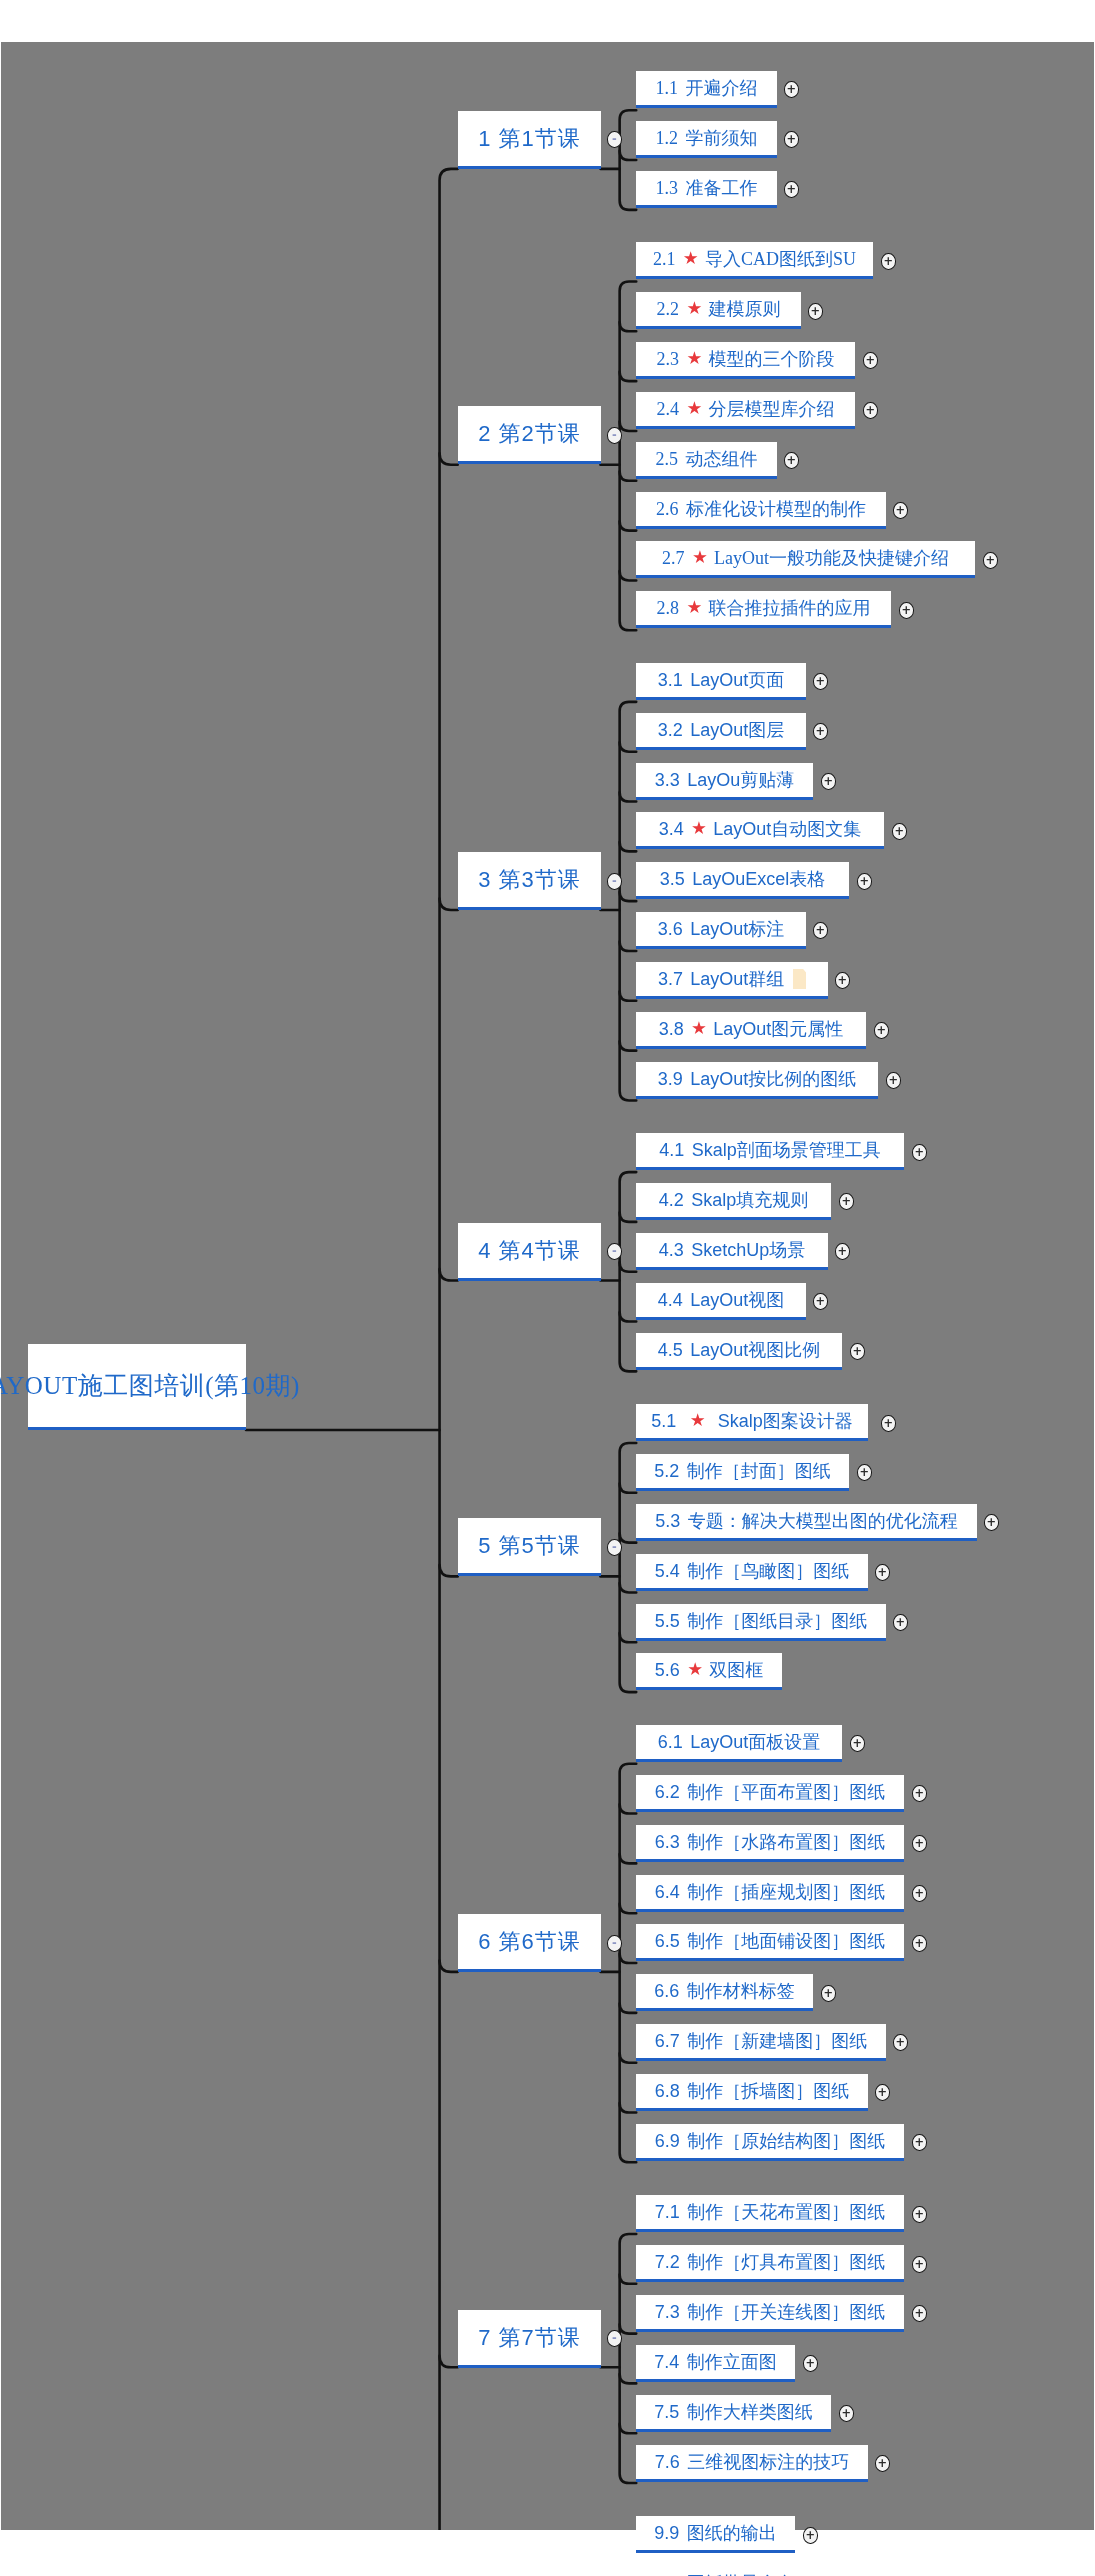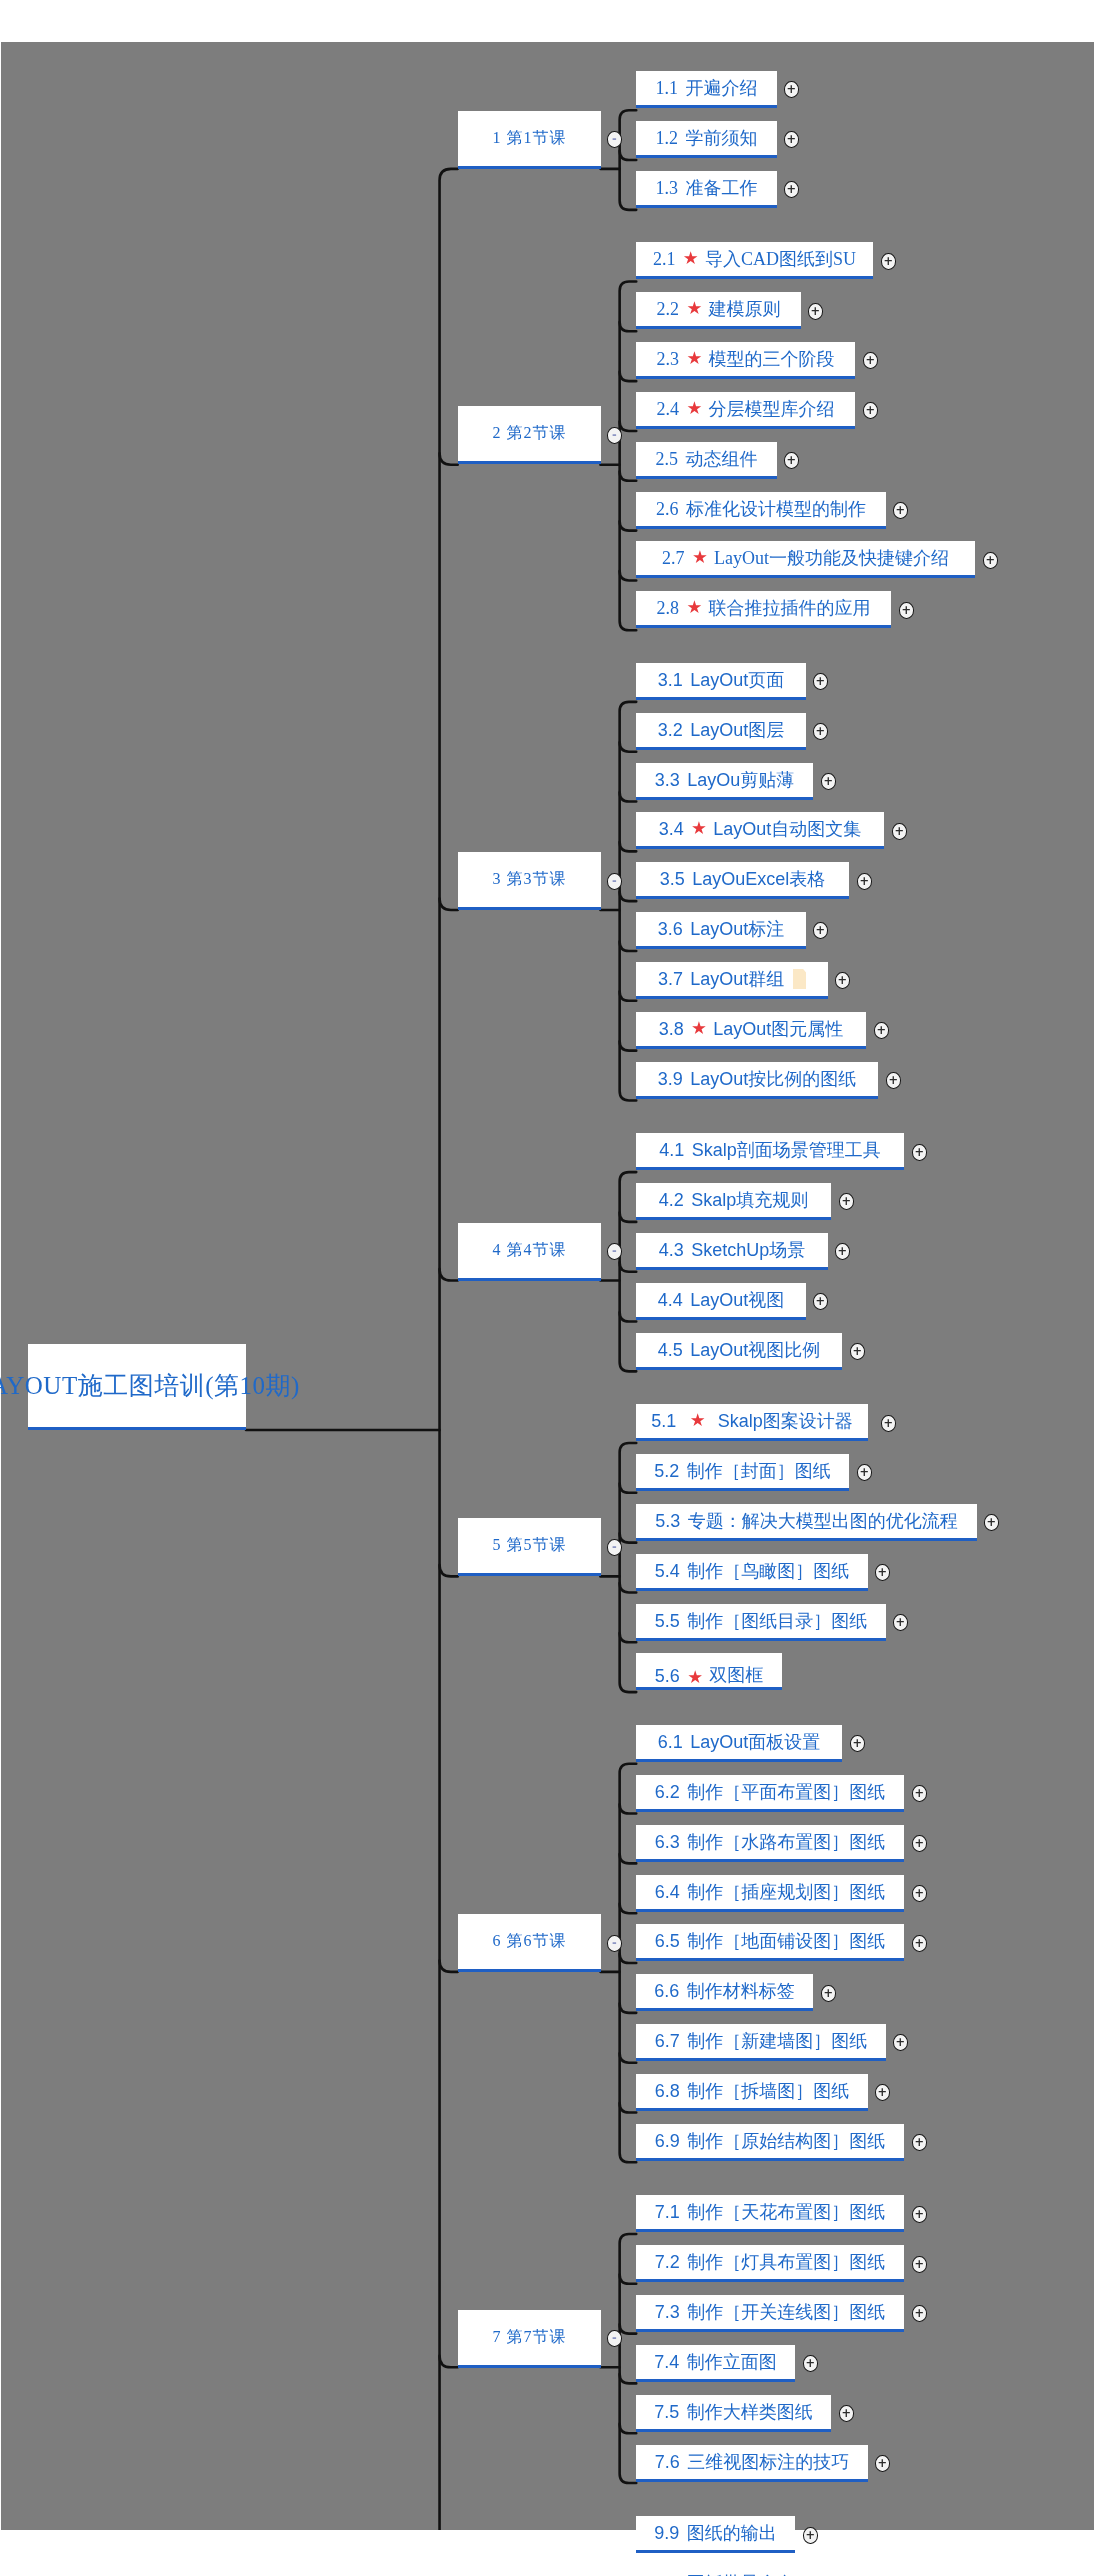--- a/index.html
+++ b/index.html
@@ -31,22 +31,22 @@
   }
   .node .txt{ display:inline-block; }
 
   
   .root{
     font-family:"Liberation Serif","DejaVu Serif",serif;
     font-size:25px; letter-spacing:0.5px;
   }
   
   .lvl1{
-    font-family:Liberation Serif, serif;
-    font-size:16px; letter-spacing:1px;
+    font-family:Liberation Sans, sans-serif;
+    font-size:22px; letter-spacing:1px;
   }
   
   .serif{ font-family:"Liberation Serif","DejaVu Serif",serif; font-size:18px; }
   
   .sans{ font-family:"Liberation Sans","DejaVu Sans",sans-serif; font-size:18px; }
 
   .num{ margin-right:7.3px; }
   .star{ color:#e8393c; font-size:17.7px; margin-right:6.2px; line-height:1; }
   .note{
     display:inline-block; width:13.5px; height:20px; margin-left:8.3px;
@@ -326,21 +326,21 @@
       <div class="node sans" style="left: 635px; top: 1512px; width: 232px; height: 37px;">
         <span class="num">5.4</span>
         <span class="txt">制作［鸟瞰图］图纸</span>
       </div>
       <div class="tog" style="left: 874px; top: 1522px;">+</div>
       <div class="node sans" style="left: 635px; top: 1562px; width: 250px; height: 37px;">
         <span class="num">5.5</span>
         <span class="txt">制作［图纸目录］图纸</span>
       </div>
       <div class="tog" style="left: 892px; top: 1572px;">+</div>
-      <div class="node sans" style="left: 635px; top: 1611px; width: 146px; height: 37px; align-items: flex-end;">
+      <div class="node sans" style="left: 635px; top: 1611px; width: 146px; height: 37px;">
         <span class="num">5.6</span>
         <span class="star">★</span>
         <span class="txt">双图框</span>
       </div>
       <div class="node lvl1" style="left: 457px; top: 1476px; width: 143px; height: 58px;">
         <span class="txt">5  第5节课</span>
       </div>
       <div class="tog minus" style="left: 606px; top: 1497px;">-</div>
       <div class="node sans" style="left: 635px; top: 1683px; width: 206px; height: 37px;">
         <span class="num">6.1</span>

